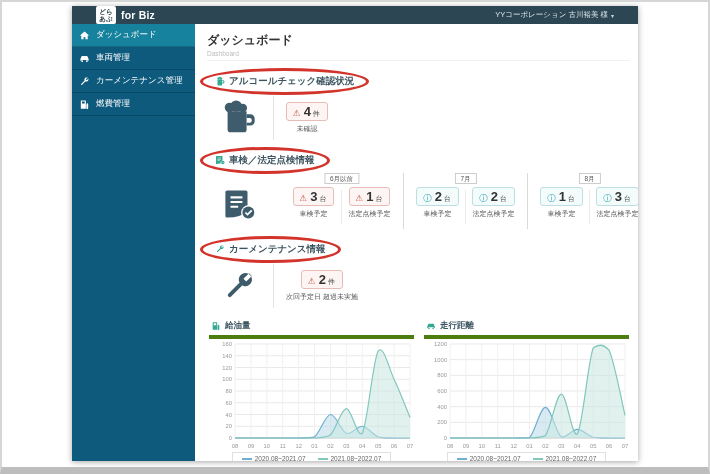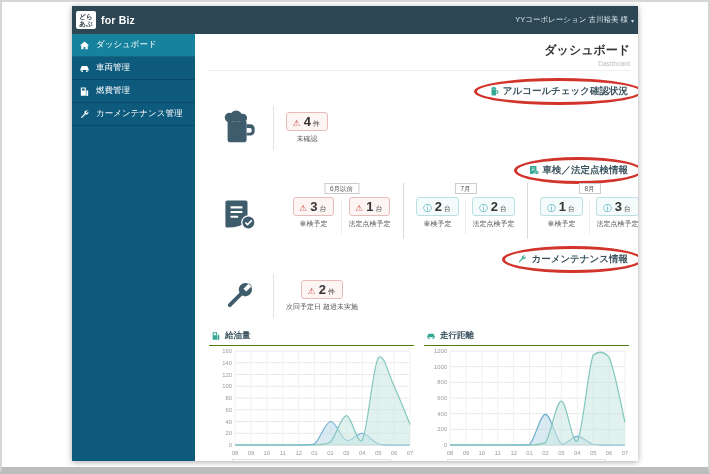--- a/index.html
+++ b/index.html
@@ -1,29 +1,29 @@
 <!DOCTYPE html>
 <html><head>
 <meta charset="utf-8">
 <style>
   html,body{margin:0;padding:0;background:#fff;font-family:"Liberation Sans","DejaVu Sans",sans-serif;}
   .screen{position:relative;width:710px;height:474px;background:#ffffff;box-sizing:border-box;
           border:2px solid #d6d6d6;border-bottom:7px solid #bdbdbd;overflow:hidden;}
   .app{position:absolute;left:70px;top:4px;width:566px;height:455px;background:#fff;
        box-shadow:0 1px 6px rgba(0,0,0,.35);display:flex;flex-direction:column;}
   
-  .topbar{height:28px;background:#2c4653;display:flex;align-items:center;padding:0 4px;box-sizing:border-box;flex-shrink:0;}
+  .topbar{height:18px;background:#2c4653;display:flex;align-items:center;padding:0 24px;box-sizing:border-box;flex-shrink:0;}
   .logo{display:flex;align-items:center;}
   .logo-box{background:#fff;border-radius:2px;width:20px;height:18px;display:flex;flex-direction:column;
             justify-content:center;align-items:center;font-weight:bold;font-size:6.5px;line-height:7px;color:#1d313c;}
   .brand{color:#fff;font-weight:bold;font-size:10.5px;margin-left:5px;letter-spacing:.2px;}
   .user{margin-left:auto;color:#dde7ec;font-size:7.5px;display:flex;align-items:center;gap:3px;cursor:pointer;}
   .user .caret{font-size:6px;color:#cdd9df;}
   
-  .appbody{display:flex;flex:1;min-height:0;text-align:right;}
+  .appbody{display:flex;flex:1;min-height:0;}
   .sidebar{width:123px;background:#0d5a7d;flex-shrink:0;}
   .side-item{display:flex;align-items:center;gap:6px;height:22px;padding:0 7px;color:#fff;font-size:8.5px;
              border-bottom:1px solid rgba(0,0,0,.18);cursor:pointer;white-space:nowrap;overflow:hidden;}
   .side-item.active{background:#16829d;}
   .ic{display:inline-flex;align-items:center;justify-content:center;flex-shrink:0;}
   .main{flex:1;background:#fff;position:relative;padding:6px 8px 0 12px;box-sizing:border-box;overflow:hidden;}
   .page-title{font-size:12px;font-weight:bold;color:#333;margin:2px 0 0;}
   .page-sub{font-size:6.5px;color:#bcbcbc;margin-top:1px;border-bottom:1px solid #f0f0f0;padding-bottom:3px;}
   
   .head-row{margin:11px 0 0 6px;height:16px;}
@@ -52,21 +52,21 @@
   .month-tag{position:absolute;top:0;left:50%;transform:translateX(-50%);font-size:6.5px;color:#555;
              border:1px solid #ccc;background:#fff;padding:1px 5px;line-height:7px;white-space:nowrap;}
   .insp-col{width:55px;display:flex;flex-direction:column;align-items:center;gap:3px;}
   .col-div{width:1px;height:34px;background:#ececec;margin-top:3px;}
   .group-div{width:1px;height:56px;background:#d9d9d9;margin:0 3px;align-self:flex-start;}
   .lead-div{width:1px;height:48px;background:#e2e2e2;margin:8px 8px 0 10px;}
   
   .charts-row{display:flex;gap:10px;margin:12px 0 0 2px;}
   .chart-card{width:205px;}
   .chart-head{display:flex;align-items:center;gap:4px;font-size:8.5px;font-weight:bold;color:#3d5562;
-              padding:0 0 3px 2px;border-bottom:1px solid #4d7c0f;}
+              padding:0 0 3px 2px;border-bottom:4px solid #4d7c0f;}
   .plot{display:block;font-family:"Liberation Sans","DejaVu Sans",sans-serif;}
   .legend{display:flex;justify-content:center;margin-top:1px;}
   .legend-box{display:inline-flex;gap:12px;border:1px solid #e0e0e0;padding:2px 9px;font-size:6.5px;color:#666;align-items:center;background:#fff;}
   .lg-item{display:flex;align-items:center;gap:3px;}
   .lg-line{width:10px;height:2px;display:inline-block;}
 </style>
 </head>
 <body>
 
 <div class="screen">
@@ -102,36 +102,36 @@
                 <path d="M3 17v-4l2.2-5a1.8 1.8 0 0 1 1.7-1.2h10.2a1.8 1.8 0 0 1 1.7 1.2L21 13v4h-2.6v-1.8H5.6V17z"></path>
                 <circle cx="7" cy="17.8" r="1.9"></circle>
                 <circle cx="17" cy="17.8" r="1.9"></circle>
               </svg>
             </span>
             <span class="side-label">車両管理</span>
           </div>
           <div class="side-item">
             <span class="ic">
               <svg width="11" height="11" viewBox="0 0 24 24" fill="#ffffff">
-                <path fill-rule="evenodd" d="M5 3h9a1 1 0 0 1 1 1v17H4V4a1 1 0 0 1 1-1zm1.5 2.5V10h6V5.5z"></path>
-                <path d="M16 20a2 2 0 0 0 4 0v-9l-3-3v3.5h-1z"></path>
-              </svg>
-            </span>
-            <span class="side-label">燃費管理</span>
-          </div>
-          <div class="side-item">
-            <span class="ic">
-              <svg width="11" height="11" viewBox="0 0 24 24" fill="#ffffff">
                 <g transform="rotate(45 12 12)">
                   <path fill-rule="evenodd" d="M12 1.6a4.4 4.4 0 1 0 .001 0zM10.7 1.2h2.6v5.3h-2.6z"></path>
                   <rect x="10.7" y="9" width="2.6" height="13" rx="1.3"></rect>
                 </g>
               </svg>
             </span>
             <span class="side-label">カーメンテナンス管理</span>
+          </div>
+          <div class="side-item">
+            <span class="ic">
+              <svg width="11" height="11" viewBox="0 0 24 24" fill="#ffffff">
+                <path fill-rule="evenodd" d="M5 3h9a1 1 0 0 1 1 1v17H4V4a1 1 0 0 1 1-1zm1.5 2.5V10h6V5.5z"></path>
+                <path d="M16 20a2 2 0 0 0 4 0v-9l-3-3v3.5h-1z"></path>
+              </svg>
+            </span>
+            <span class="side-label">燃費管理</span>
           </div>
         </nav>
 
       <main class="main">
         <h1 class="page-title">ダッシュボード</h1>
         <div class="page-sub">Dashboard</div>
 
         <div class="head-row">
           <span class="section-head">
             <span class="ic">

